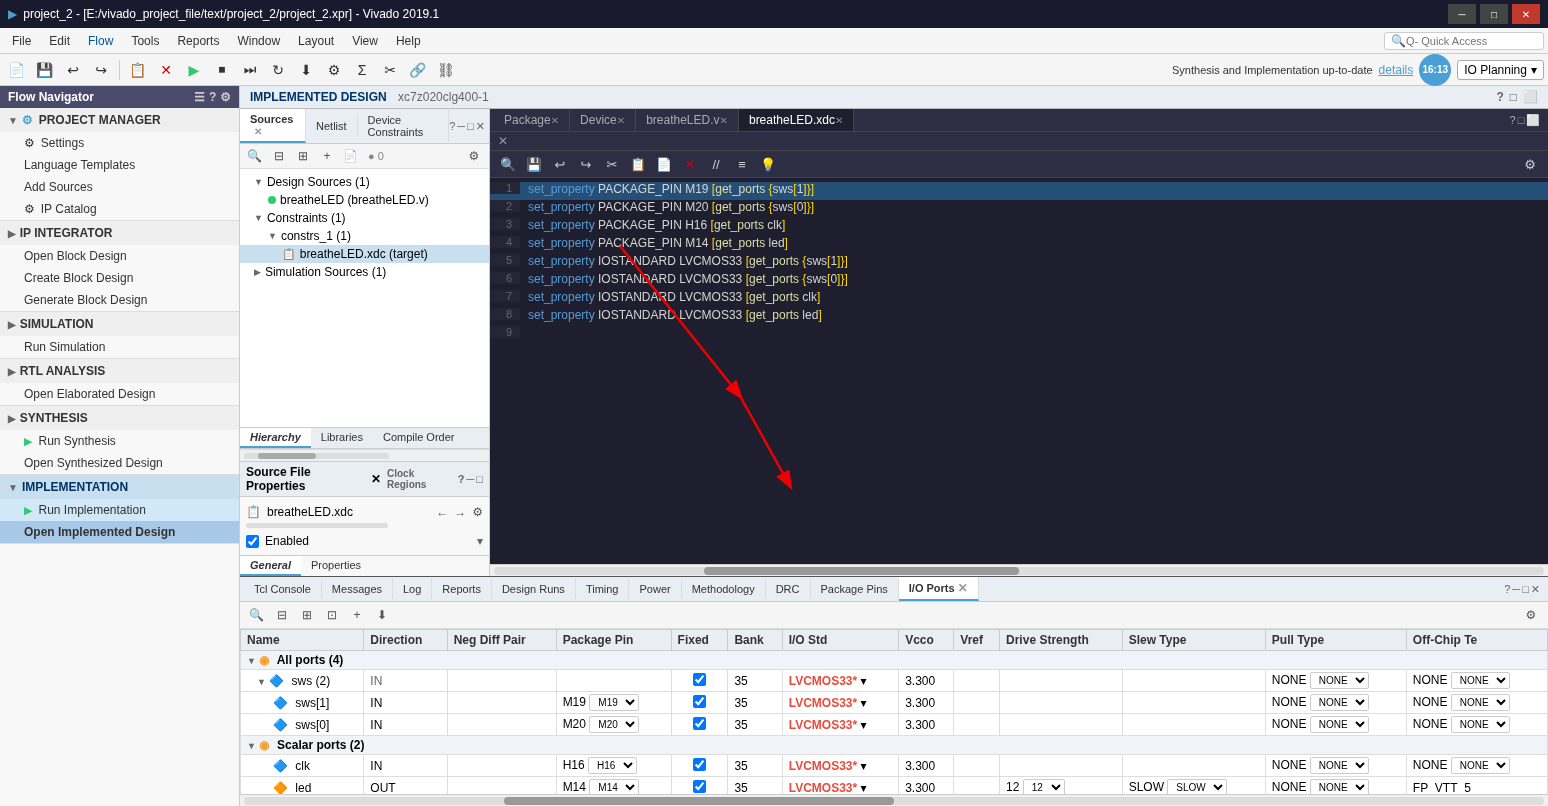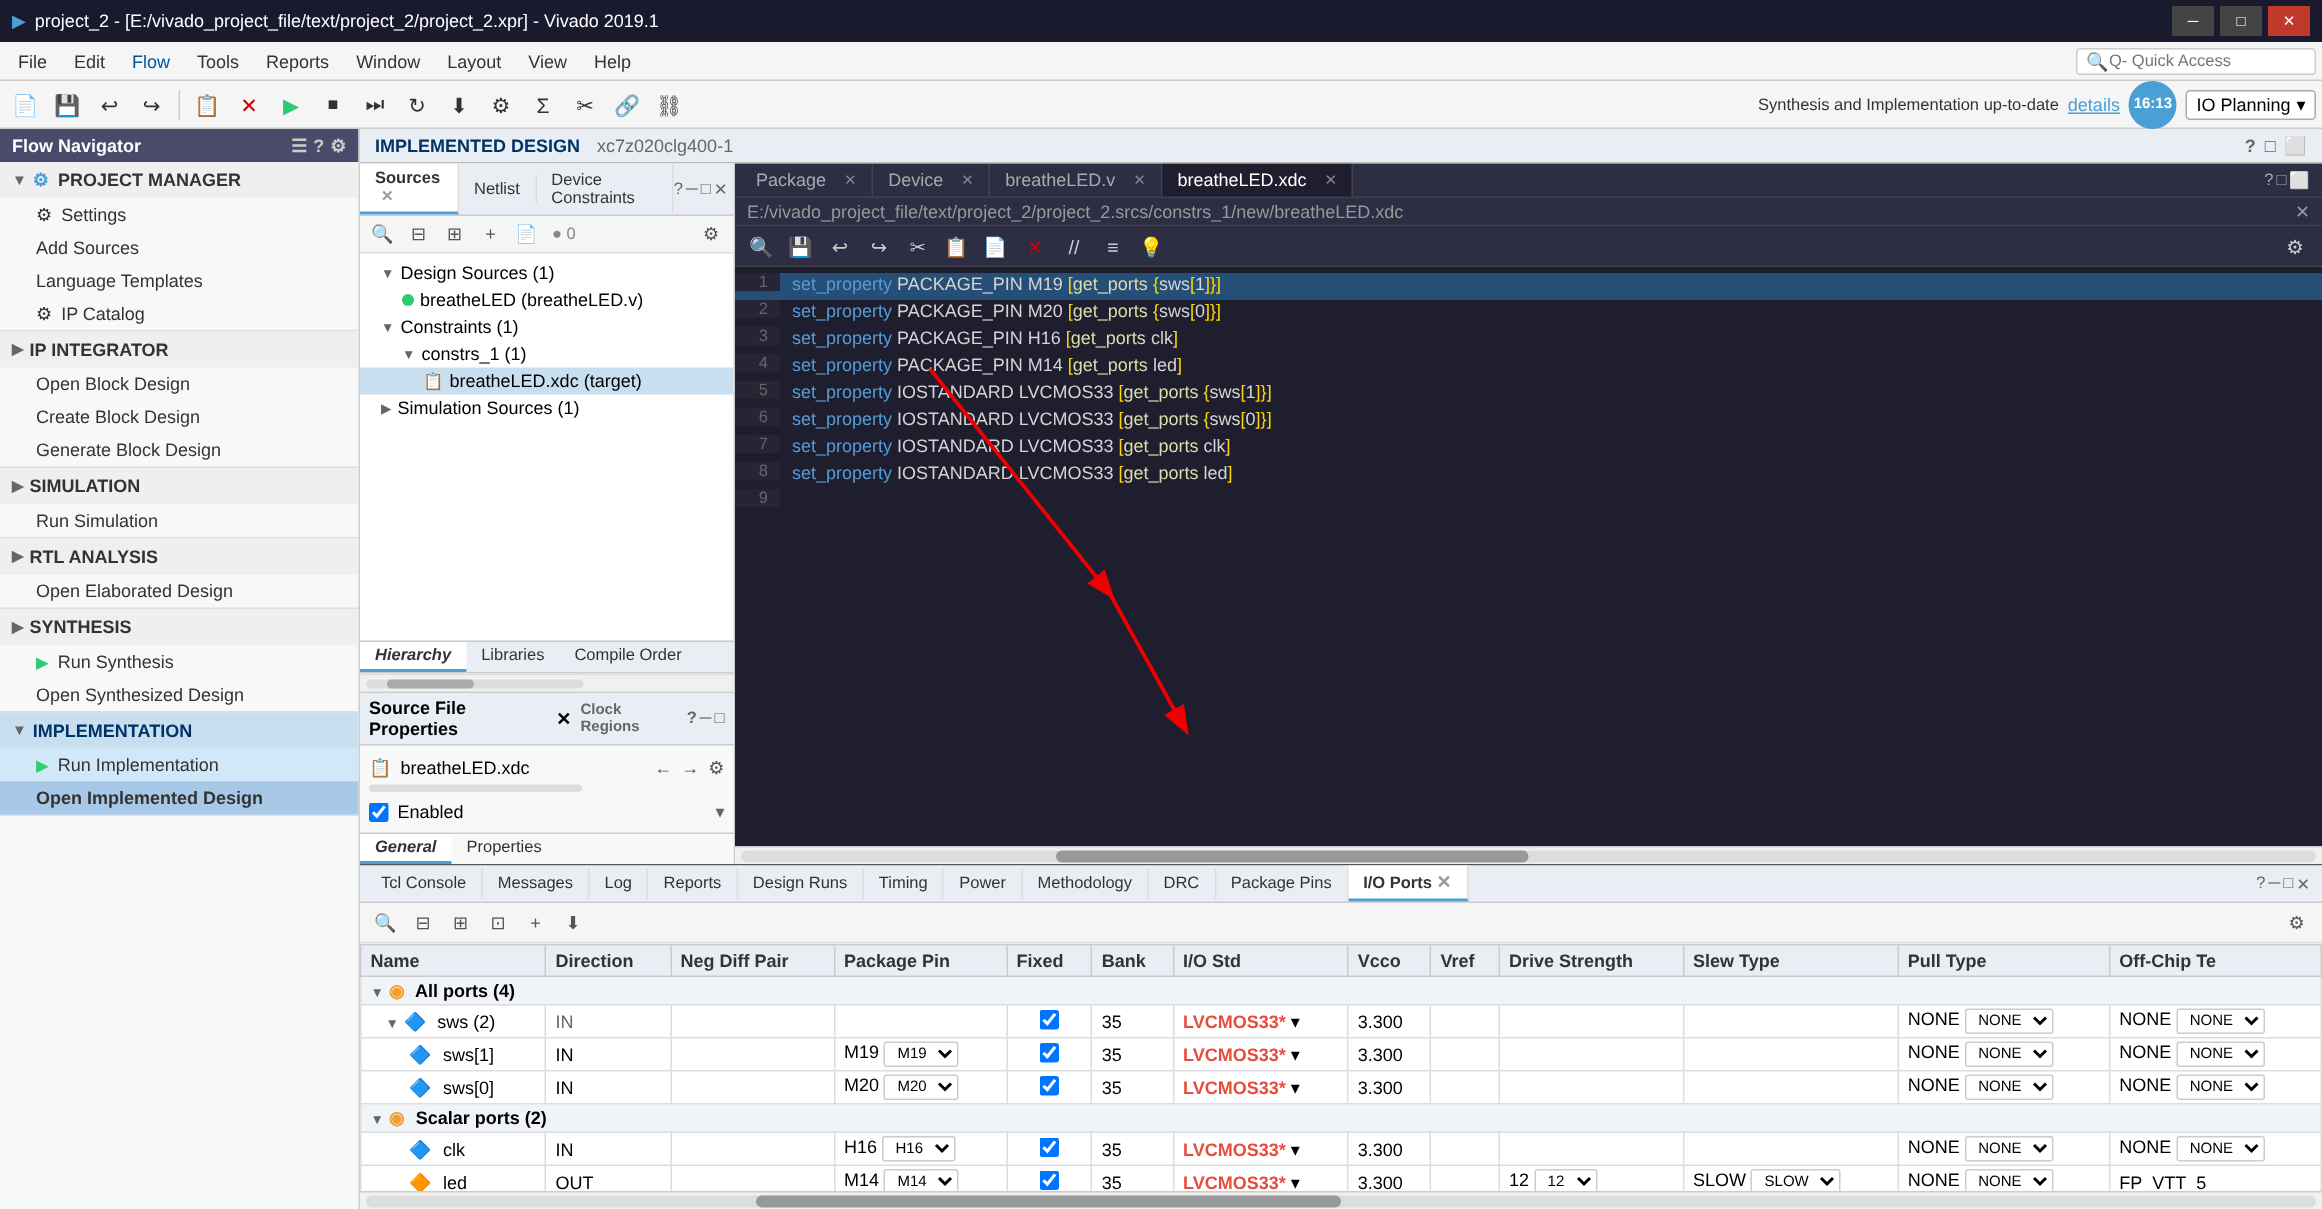--- a/index.html
+++ b/index.html
@@ -271,21 +271,21 @@
       display: flex;
       align-items: center;
       border-bottom: 1px solid #444;
       padding: 0 4px;
     }
     .editor-tab {
       padding: 4px 10px;
       cursor: pointer;
       font-size: 11px;
       color: #aaa;
-      display: flex; align-items: center; gap: 12px;
+      display: flex; align-items: center; gap: 0;
       border-right: 1px solid #444;
     }
     .editor-tab.active { color: #fff; background: #1e1e2e; }
     .editor-tab .tab-close { color: #888; font-size: 10px; }
     .editor-toolbar {
       background: #2d2d44;
       border-bottom: 1px solid #444;
       padding: 2px 6px;
       display: flex; align-items: center; gap: 2px;
     }
@@ -492,24 +492,24 @@
       <div class="nav-section-header">
         <span class="chevron">▼</span>
         <span class="gear-icon">⚙</span>
         <span>PROJECT MANAGER</span>
       </div>
       <div class="nav-item">
         <span>⚙</span>
         <span>Settings</span>
       </div>
       <div class="nav-item">
+        <span>Language Templates</span>
+      </div>
+      <div class="nav-item">
         <span>Add Sources</span>
-      </div>
-      <div class="nav-item">
-        <span>Language Templates</span>
       </div>
       <div class="nav-item">
         <span>⚙</span>
         <span>IP Catalog</span>
       </div>
     </div>
 
     <div class="nav-section">
       <div class="nav-section-header">
         <span class="chevron">▶</span>
@@ -714,21 +714,20 @@
             <span class="tab-close">✕</span>
           </div>
           <div style="margin-left:auto;display:flex;align-items:center;gap:2px;padding-right:4px;">
             <span style="cursor:pointer;color:#aaa;font-size:11px;">?</span>
             <span style="cursor:pointer;color:#aaa;font-size:11px;">□</span>
             <span style="cursor:pointer;color:#aaa;font-size:11px;">⬜</span>
           </div>
         </div>
 
         <div class="editor-path">
-          <span>E:/vivado_project_file/text/project_2/project_2.srcs/constrs_1/new/breatheLED.xdc</span>
           <span style="cursor:pointer;color:#999;">✕</span>
         </div>
 
         <div class="editor-toolbar">
           <button class="editor-tb-btn">🔍</button>
           <button class="editor-tb-btn">💾</button>
           <button class="editor-tb-btn">↩</button>
           <button class="editor-tb-btn">↪</button>
           <button class="editor-tb-btn">✂</button>
           <button class="editor-tb-btn">📋</button>

